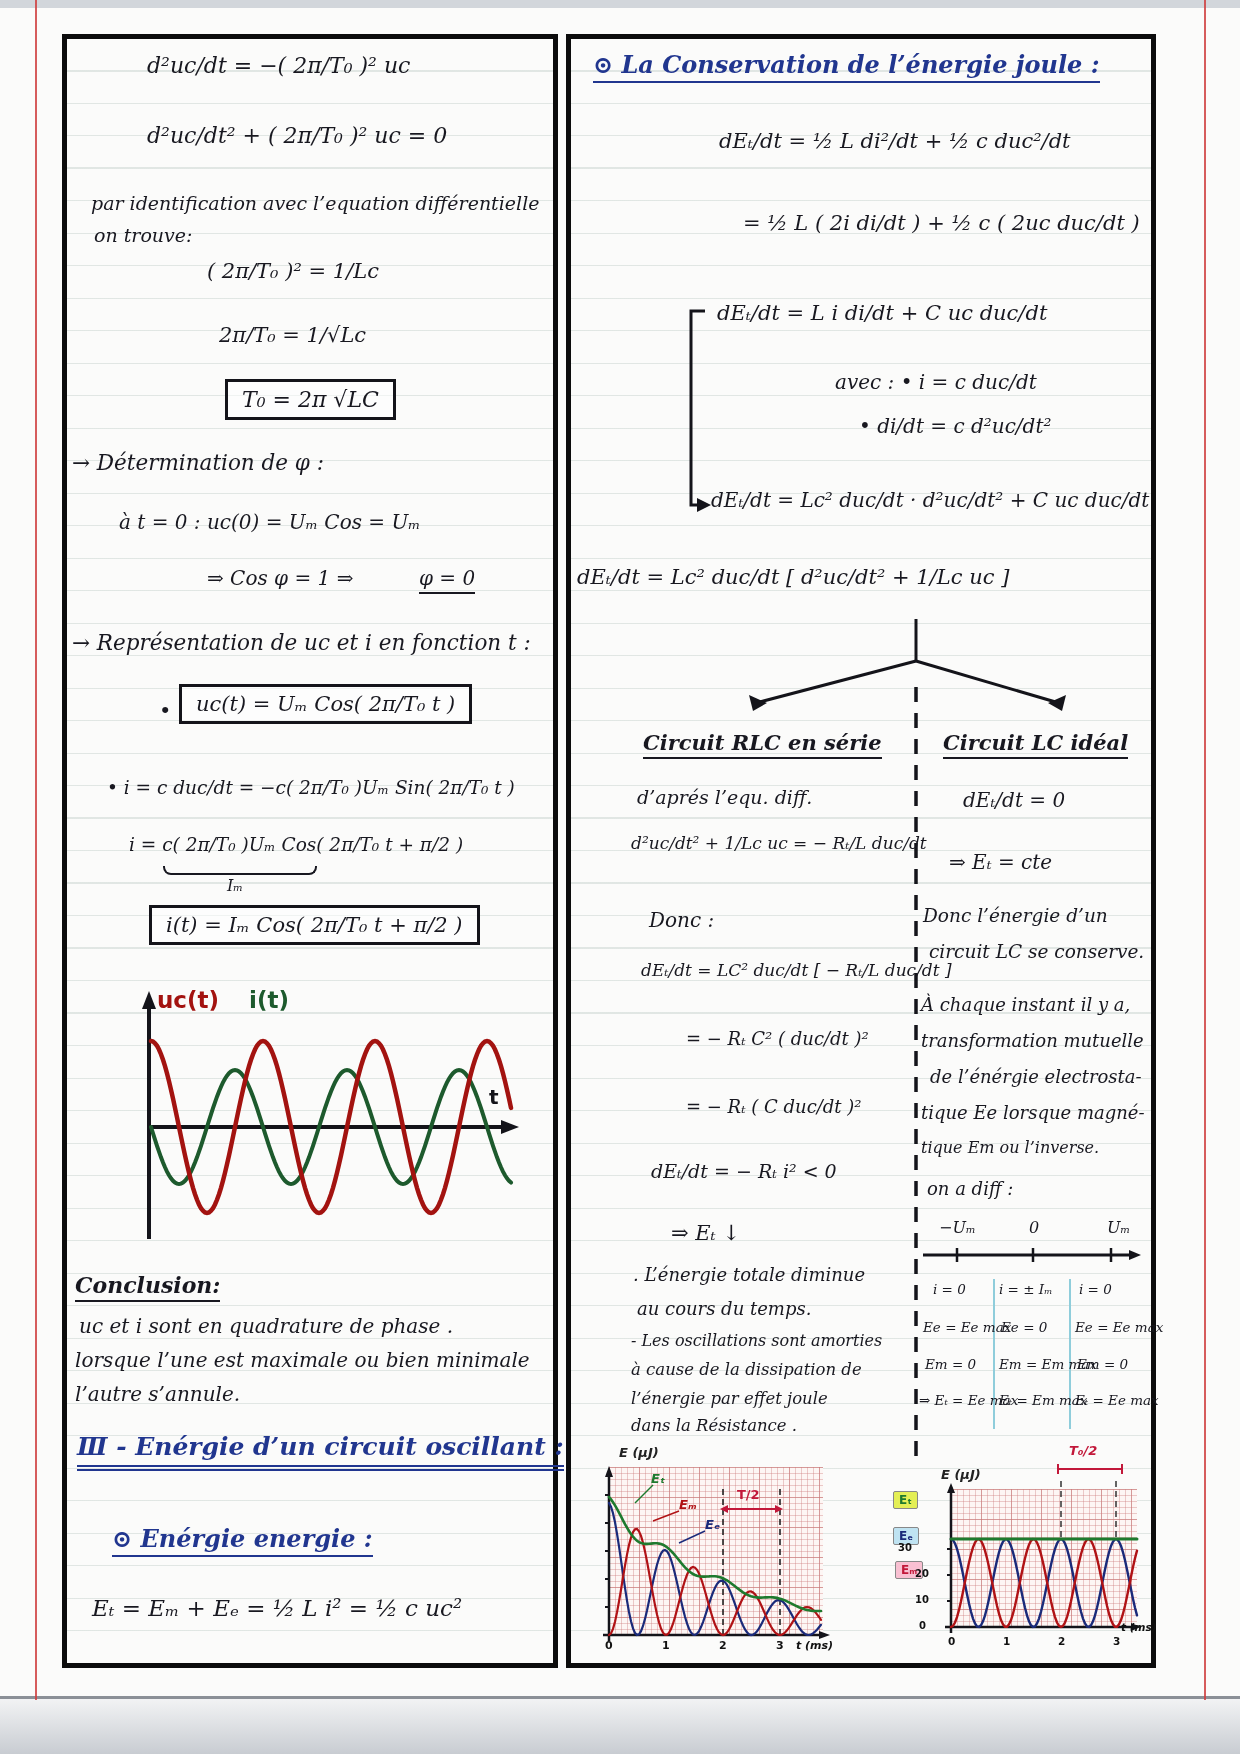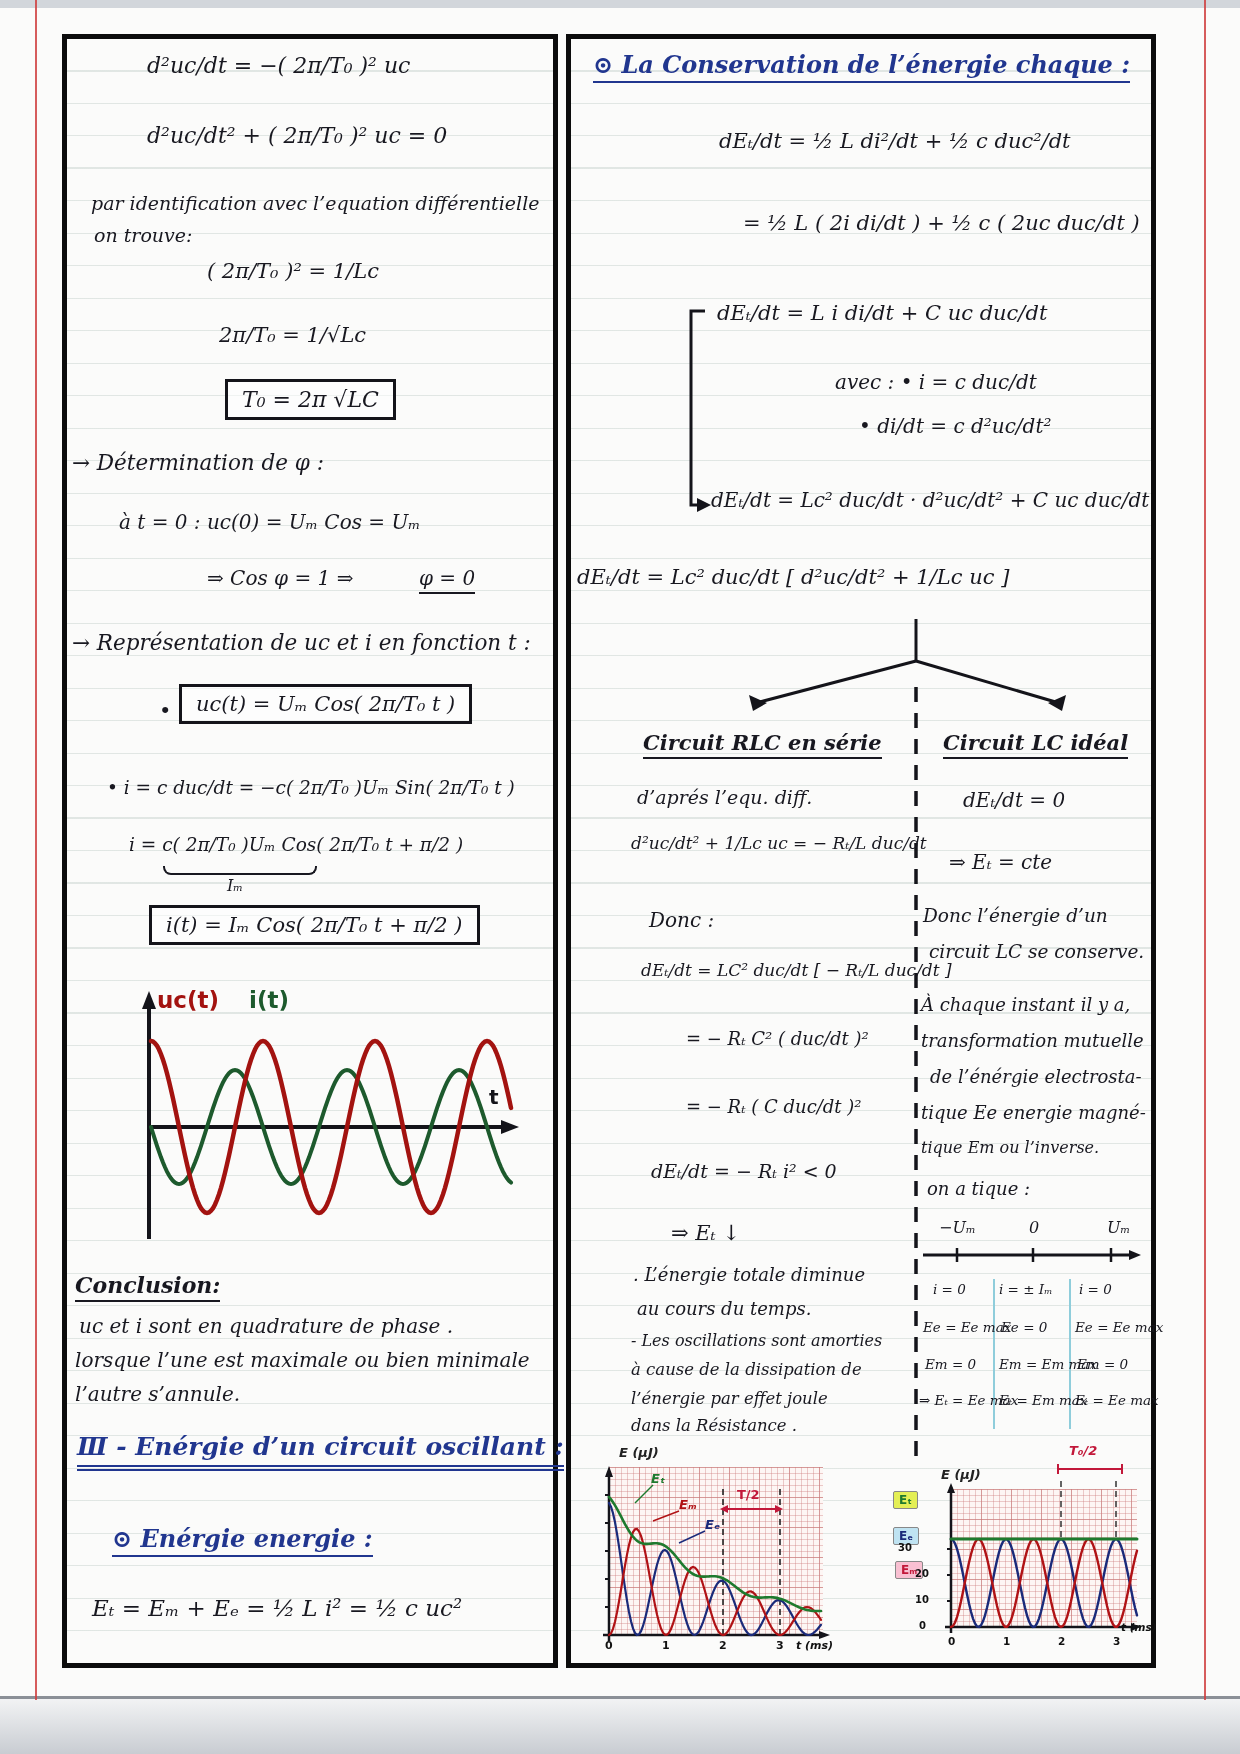--- a/index.html
+++ b/index.html
@@ -95,21 +95,21 @@
   <span class="t" style="left:8px;top:1310px;font-size:20px;">lorsque l’une est maximale ou bien minimale</span>
   <span class="t" style="left:8px;top:1344px;font-size:20px;">l’autre s’annule.</span>
 
   <span class="t blue ul2" style="left:10px;top:1394px;font-size:25px;">Ⅲ - Enérgie d’un circuit oscillant :</span>
   <span class="t blue ul" style="left:45px;top:1486px;font-size:24px;">⊙ Enérgie energie :</span>
   <span class="t" style="left:25px;top:1556px;font-size:23px;">Eₜ = Eₘ + Eₑ = ½ L i² = ½ c uc²</span>
 </div>
 
 <div class="box" style="left:566px;top:34px;width:580px;height:1624px;">
 
-  <span class="t blue ul" style="left:22px;top:12px;font-size:24px;">⊙ La Conservation de l’énergie chaque :</span>
+  <span class="t blue ul" style="left:22px;top:12px;font-size:24px;">⊙ La Conservation de l’énergie joule :</span>
   <span class="t" style="left:148px;top:90px;font-size:21px;">dEₜ/dt = ½ L di²/dt + ½ c duc²/dt</span>
   <span class="t" style="left:172px;top:172px;font-size:21px;">= ½ L ( 2i di/dt ) + ½ c ( 2uc duc/dt )</span>
   <span class="t" style="left:146px;top:262px;font-size:21px;">dEₜ/dt = L i di/dt + C uc duc/dt</span>
   <span class="t" style="left:264px;top:332px;font-size:20px;">avec : • i = c duc/dt</span>
   <span class="t" style="left:288px;top:376px;font-size:20px;">• di/dt = c d²uc/dt²</span>
   <span class="t" style="left:140px;top:450px;font-size:20px;">dEₜ/dt = Lc² duc/dt · d²uc/dt² + C uc duc/dt</span>
   <span class="t" style="left:6px;top:526px;font-size:21px;">dEₜ/dt = Lc² duc/dt [ d²uc/dt² + 1/Lc uc ]</span>
 
   <svg width="580" height="1624" viewBox="0 0 580 1624" style="left:0;top:0;">
     <path d="M134,272 L120,272 L120,466 L128,466" fill="none" stroke="#14141a" stroke-width="3"></path>
@@ -175,23 +175,23 @@
   </div>
 
   <span class="t ul" style="left:372px;top:692px;font-size:21px;font-weight:bold;">Circuit LC idéal</span>
   <span class="t" style="left:392px;top:750px;font-size:20px;">dEₜ/dt = 0</span>
   <span class="t" style="left:378px;top:812px;font-size:20px;">⇒ Eₜ = cte</span>
   <span class="t" style="left:352px;top:866px;font-size:18.5px;">Donc l’énergie d’un</span>
   <span class="t" style="left:358px;top:902px;font-size:18.5px;">circuit LC se conserve.</span>
   <span class="t" style="left:350px;top:956px;font-size:18px;">À chaque instant il y a,</span>
   <span class="t" style="left:350px;top:992px;font-size:18px;">transformation mutuelle</span>
   <span class="t" style="left:350px;top:1028px;font-size:18px;margin-left:9px;">de l’énérgie electrosta-</span>
-  <span class="t" style="left:350px;top:1064px;font-size:18px;">tique Ee energie magné-</span>
+  <span class="t" style="left:350px;top:1064px;font-size:18px;">tique Ee lorsque magné-</span>
   <span class="t" style="left:350px;top:1100px;font-size:16px;">tique Em ou l’inverse.</span>
-  <span class="t" style="left:356px;top:1140px;font-size:18px;">on a tique :</span>
+  <span class="t" style="left:356px;top:1140px;font-size:18px;">on a diff :</span>
 
   <div class="graph" style="left:350px;top:1180px;width:222px;height:60px;">
     <span class="t" style="left:18px;top:0;font-size:16px;">−Uₘ</span>
     <span class="t" style="left:108px;top:0;font-size:16px;">0</span>
     <span class="t" style="left:186px;top:0;font-size:16px;">Uₘ</span>
     <svg width="222" height="22" viewBox="0 0 222 22" style="left:0;top:26px;">
       <line x1="2" y1="10" x2="214" y2="10" stroke="#14141a" stroke-width="3"></line>
       <polygon points="208,5 220,10 208,15" fill="#14141a"></polygon>
       <line x1="36" y1="3" x2="36" y2="17" stroke="#14141a" stroke-width="2.5"></line>
       <line x1="112" y1="3" x2="112" y2="17" stroke="#14141a" stroke-width="2.5"></line>

